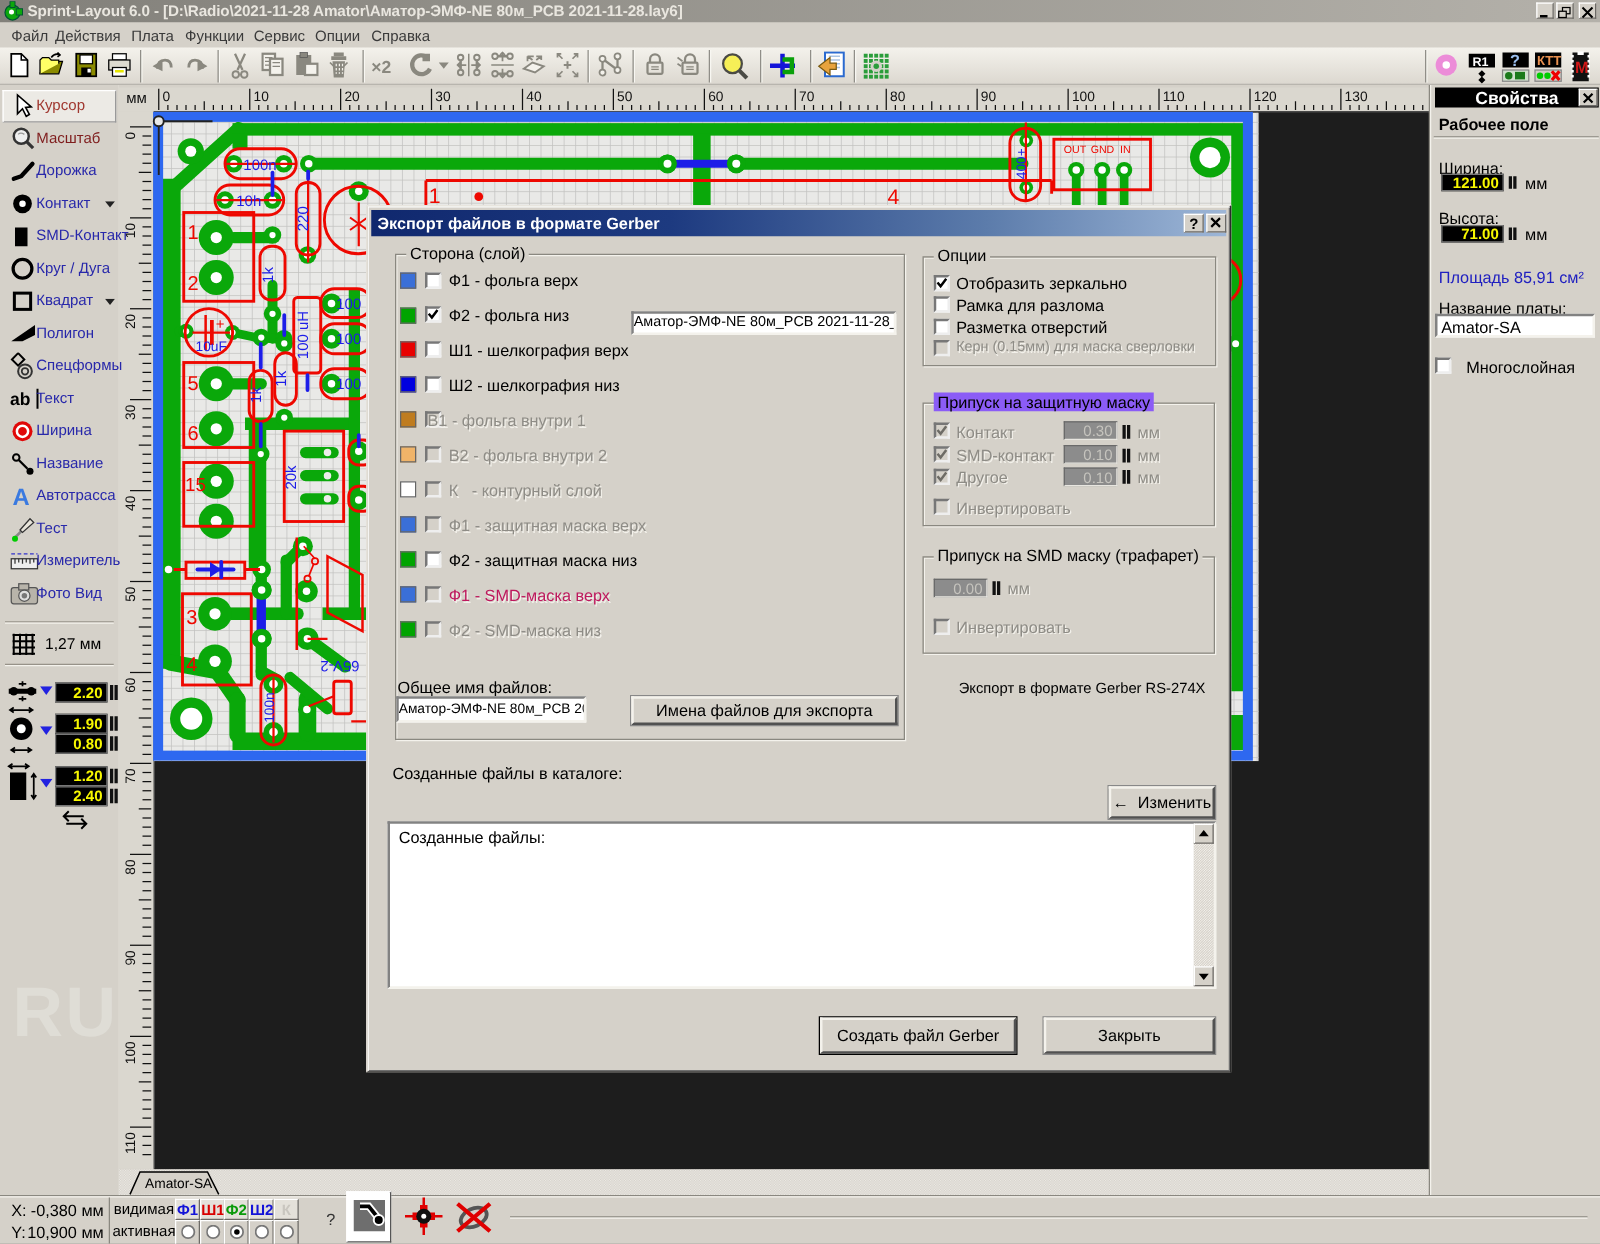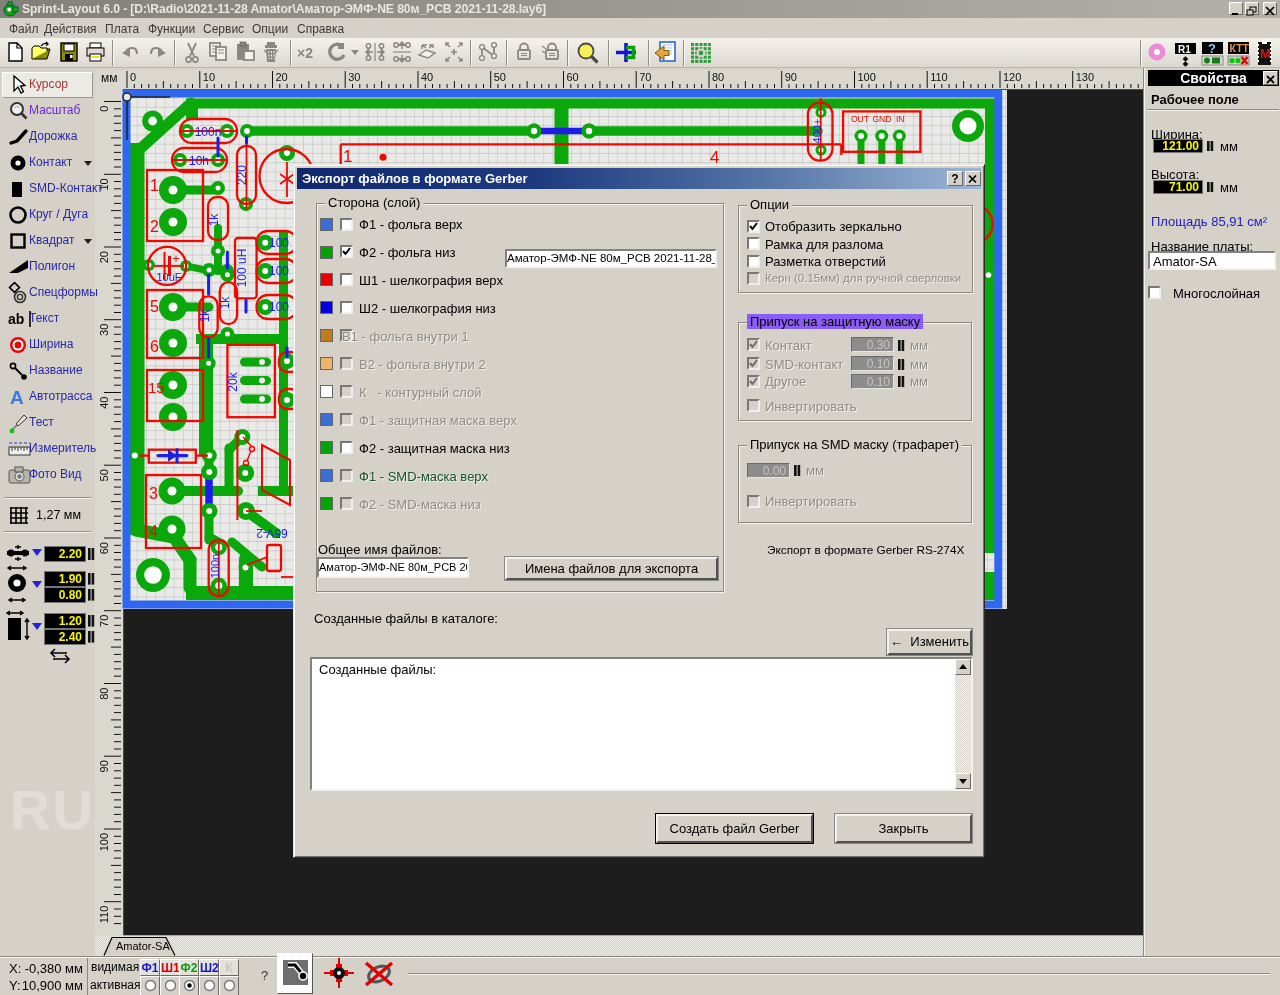--- a/index.html
+++ b/index.html
@@ -253,21 +253,21 @@
     <div class="abs" style="left:2px;top:4px;width:91px;height:26px;background:#eceae5;border:1px solid;border-color:#fff #999 #999 #fff"></div>
     <div class="abs" style="left:8px;top:6px;width:24px;height:22px"><svg width="22" height="22">
         <path d="M6 2 L6 17 L10 13 L13 19 L15.5 17.5 L12.5 12 L17 11.5 Z" fill="#fff" stroke="#000" stroke-width="1.3"></path>
       </svg></div>
     <span class="abs" style="left:29px;top:9px;font-size:12px;color:#a03830;white-space:nowrap">Курсор</span>
     <div class="abs" style="left:8px;top:32px;width:24px;height:22px"><svg width="22" height="22">
         <circle cx="9" cy="9" r="6" fill="#eee" stroke="#333" stroke-width="2"></circle>
         <path d="M13.5 13.5 l5 5" stroke="#333" stroke-width="2.6"></path>
         <path d="M6.5 7.5 q2-2 5 0" stroke="#999" fill="none"></path>
       </svg></div>
-    <span class="abs" style="left:29px;top:35px;font-size:12px;color:#6d28d9;white-space:nowrap">Масштаб</span>
+    <span class="abs" style="left:29px;top:35px;font-size:12px;color:#7f1d1d;white-space:nowrap">Масштаб</span>
     <div class="abs" style="left:8px;top:58px;width:24px;height:22px"><svg width="22" height="22">
         <path d="M3 17 L9 15 L18 5" stroke="#000" stroke-width="3.4" fill="none" stroke-linecap="round"></path>
       </svg></div>
     <span class="abs" style="left:29px;top:61px;font-size:12px;color:#2828aa;white-space:nowrap">Дорожка</span>
     <div class="abs" style="left:8px;top:84px;width:24px;height:22px"><svg width="22" height="22">
         <circle cx="10" cy="11" r="7.5" fill="#000"></circle>
         <circle cx="10" cy="11" r="2.6" fill="#fff"></circle>
       </svg></div>
     <span class="abs" style="left:29px;top:87px;font-size:12px;color:#2828aa;white-space:nowrap">Контакт</span>
     <svg class="abs" style="left:84px;top:93px" width="9" height="6">
@@ -1068,42 +1068,42 @@
     <div class="cb dis" style="left:46px;top:220.2px"></div>
     <span class="abs" style="left:65px;top:219.7px;font-size:13px;color:#8e8c86;text-shadow:1px 1px 0 #f2f0ea;white-space:nowrap">К&nbsp;&nbsp; - контурный слой</span>
     <div class="abs" style="left:26px;top:248.2px;width:13px;height:13px;background:#3a6fd8;border:1px solid #666"></div>
     <div class="cb dis" style="left:46px;top:248.15px"></div>
     <span class="abs" style="left:65px;top:247.7px;font-size:13px;color:#8e8c86;text-shadow:1px 1px 0 #f2f0ea;white-space:nowrap">Ф1 - защитная маска верх</span>
     <div class="abs" style="left:26px;top:276.1px;width:13px;height:13px;background:#00a400;border:1px solid #666"></div>
     <div class="cb" style="left:46px;top:276.1px"></div>
     <span class="abs" style="left:65px;top:275.6px;font-size:13px;color:#000;white-space:nowrap">Ф2 - защитная маска низ</span>
     <div class="abs" style="left:26px;top:304.0px;width:13px;height:13px;background:#3a6fd8;border:1px solid #666"></div>
     <div class="cb dis" style="left:46px;top:304.04999999999995px"></div>
-    <span class="abs" style="left:65px;top:303.5px;font-size:13px;color:#14532d;text-shadow:1px 1px 0 #f2f0ea;white-space:nowrap">Ф1 - SMD-маска верх</span>
+    <span class="abs" style="left:65px;top:303.5px;font-size:13px;color:#be185d;text-shadow:1px 1px 0 #f2f0ea;white-space:nowrap">Ф1 - SMD-маска верх</span>
     <div class="abs" style="left:26px;top:332.0px;width:13px;height:13px;background:#00a400;border:1px solid #666"></div>
     <div class="cb dis" style="left:46px;top:332.0px"></div>
     <span class="abs" style="left:65px;top:331.5px;font-size:13px;color:#8e8c86;text-shadow:1px 1px 0 #f2f0ea;white-space:nowrap">Ф2 - SMD-маска низ</span>
     <div class="abs inset2" style="left:211px;top:84px;width:212px;height:19px;background:#fff;font-size:11.5px;color:#000;padding-top:1px;white-space:nowrap;overflow:hidden">Аматор-ЭМФ-NE 80м_PCB 2021-11-28_Ф</div>
     <span class="abs" style="left:24px;top:377px;font-size:13px;color:#000">Общее имя файлов:</span>
     <div class="abs inset2" style="left:23px;top:392px;width:152px;height:21px;background:#fff;font-size:11px;color:#000;padding-top:2px;white-space:nowrap;overflow:hidden">Аматор-ЭМФ-NE 80м_PCB 20</div>
     <div class="abs btn" style="left:211px;top:392px;width:213px;height:23px;line-height:20px">Имена файлов для экспорта</div>
     <div class="abs" style="left:444px;top:40px;width:235px;height:88px;border:1px solid #8a8880;box-shadow:1px 1px 0 #f4f2ec inset, 1px 1px 0 #f4f2ec"></div>
     <span class="abs" style="left:453px;top:32px;background:#d5d1c9;padding:0 3px;font-size:13px;color:#000">Опции</span>
     <div class="cb" style="left:453px;top:54.8px">
       <svg width="9" height="9" style="position:absolute;left:0;top:0">
         <path d="M1 4 l2.5 3 L8 1" stroke="#000" stroke-width="2" fill="none"></path>
       </svg>
     </div>
     <span class="abs" style="left:471px;top:54.3px;font-size:13px;color:#000;white-space:nowrap">Отобразить зеркально</span>
     <div class="cb" style="left:453px;top:72.19999999999999px"></div>
     <span class="abs" style="left:471px;top:71.7px;font-size:13px;color:#000;white-space:nowrap">Рамка для разлома</span>
     <div class="cb" style="left:453px;top:89.6px"></div>
     <span class="abs" style="left:471px;top:89.1px;font-size:13px;color:#000;white-space:nowrap">Разметка отверстий</span>
     <div class="cb dis" style="left:453px;top:107.0px"></div>
-    <span class="abs" style="left:471px;top:106.5px;font-size:11.5px;color:#8e8c86;text-shadow:1px 1px 0 #f2f0ea;white-space:nowrap">Керн (0.15мм) для ручной сверловки</span>
+    <span class="abs" style="left:471px;top:106.5px;font-size:11.5px;color:#8e8c86;text-shadow:1px 1px 0 #f2f0ea;white-space:nowrap">Керн (0.15мм) для маска сверловки</span>
     <div class="abs" style="left:444px;top:157px;width:234px;height:99px;border:1px solid #8a8880;box-shadow:1px 1px 0 #f4f2ec inset, 1px 1px 0 #f4f2ec"></div>
     <span class="abs" style="left:453px;top:149px;background:#8b5cf6;padding:0 3px;font-size:13px;color:#000">Припуск на защитную маску</span>
     <div class="cb dis" style="left:453px;top:173.3px">
       <svg width="9" height="9" style="position:absolute;left:0;top:0">
         <path d="M1 4 l2.5 3 L8 1" stroke="#6e6c66" stroke-width="2" fill="none"></path>
       </svg>
     </div>
     <span class="abs gray-em" style="left:471px;top:172.8px;font-size:13px">Контакт</span>
     <div class="abs" style="left:557px;top:172.3px;width:43px;height:15px;background:#8c8c8c;border:1px solid;border-color:#6a6a6a #e8e6e0 #e8e6e0 #6a6a6a;color:#c6c4be;font-size:12px;text-align:right;padding-right:3px;line-height:14px">0.30</div>
     <svg class="abs" style="left:603px;top:173.8px" width="8" height="13">

